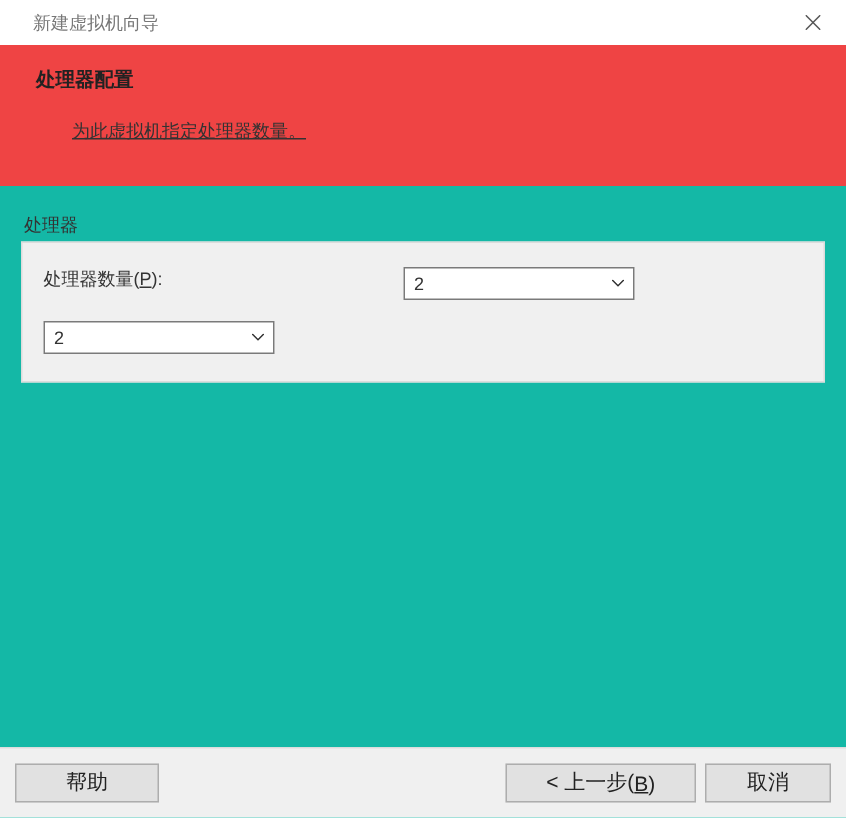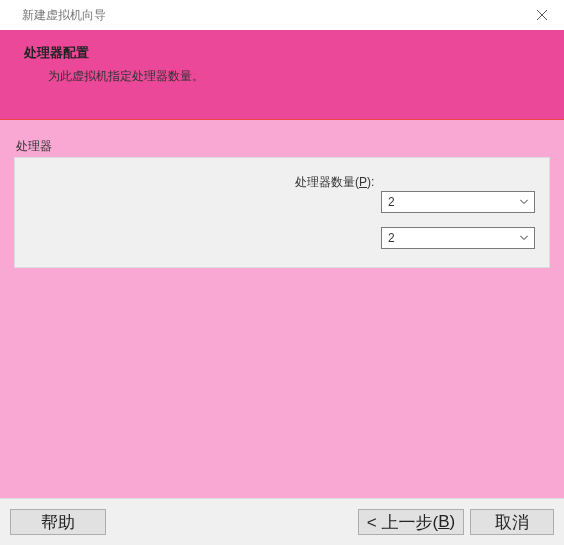--- a/index.html
+++ b/index.html
@@ -24,54 +24,54 @@
       width: 45px;
       height: 30px;
       display: flex;
       align-items: center;
       justify-content: center;
       font-size: 14px;
       color: #555;
       font-family: Arial, sans-serif;
     }
     .header {
-      background: #ec4899;
-      padding: 14px 20px 34px 24px;
+      background: #ef4444;
+      padding: 14px 20px 22px 24px;
     }
     .header .heading {
       font-weight: bold;
       font-size: 13px;
       color: #222;
     }
     .header .subheading {
-      margin-top: 6px;
+      margin-top: 17px;
       margin-left: 24px;
       color: #333;
+      text-decoration: underline;
     }
     .content-area {
-      background: #f9a8d4;
-      border-top: 1px solid #ef4444;
+      background: #14b8a6;
+      border-top: 6px solid #ef4444;
       height: 400px;
       padding: 18px 14px 14px 14px;
     }
     .group-label {
       color: #333;
       margin-bottom: 2px;
       padding-left: 2px;
     }
     .group-box {
       border: 1px solid #dcdcdc;
       background: #f0f0f0;
       padding: 16px 14px 18px 14px;
     }
     .row {
       display: flex;
-      align-items: flex-end;
+      align-items: flex-start;
       margin-bottom: 14px;
-      flex-direction: column;
     }
     .row:last-child { margin-bottom: 0; }
     .row .label {
       width: 240px;
       color: #333;
     }
     .row .value {
       color: #333;
     }
     .underline { text-decoration: underline; }
@@ -102,31 +102,31 @@
       display: flex;
       align-items: center;
       padding: 0 10px;
       background: #f0f0f0;
     }
     .btn {
       height: 26px;
       background: #e1e1e1;
       border: 1px solid #adadad;
       font-family: inherit;
-      font-size: 17px;
+      font-size: 14px;
       color: #222;
       cursor: pointer;
       padding: 0 6px;
       display: inline-flex;
       align-items: center;
       justify-content: center;
     }
     .btn-help { width: 96px; }
     .spacer { flex: 1; }
-    .btn-nav { width: 106px; margin-left: 6px; }
+    .btn-nav { width: 127px; margin-left: 6px; }
     .btn-cancel { width: 84px; margin-left: 6px; }
   </style>
 </head>
 <body>
 
 <div class="titlebar">
   <span>新建虚拟机向导</span>
   <div class="close">
     <svg width="10" height="10" viewBox="0 0 10 10">
       <line x1="0" y1="0" x2="10" y2="10" stroke="#555" stroke-width="1"></line>

